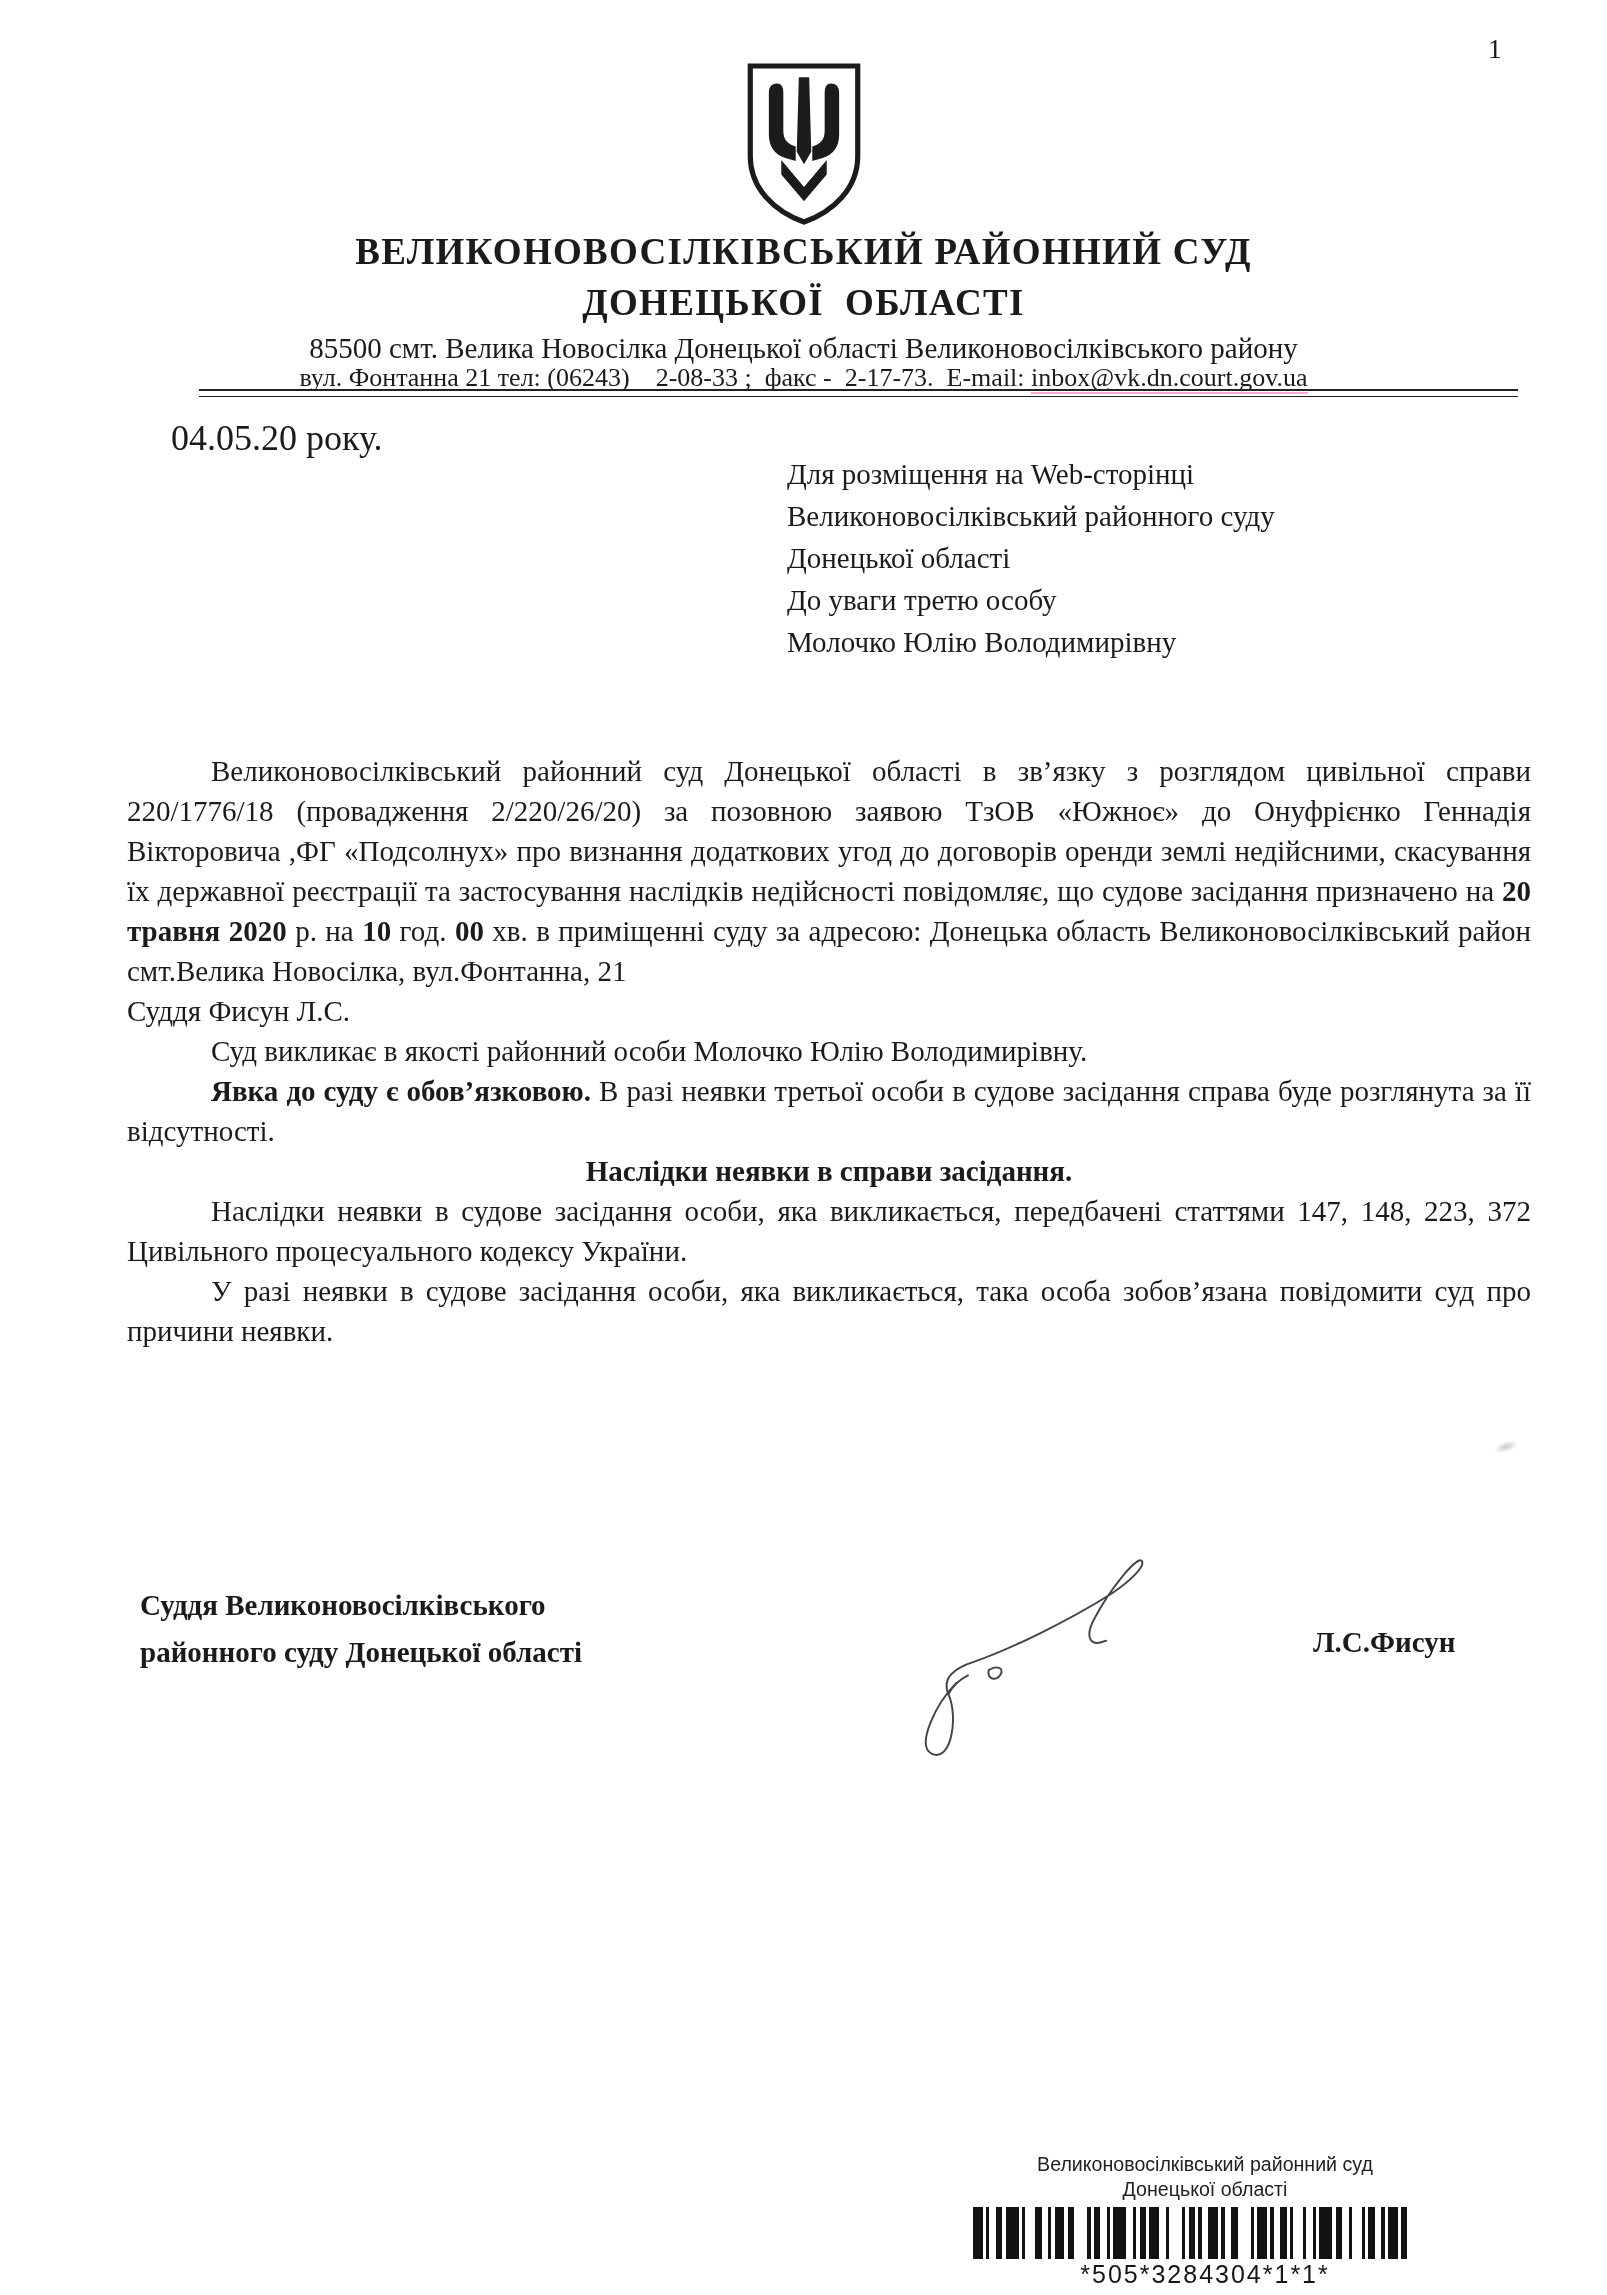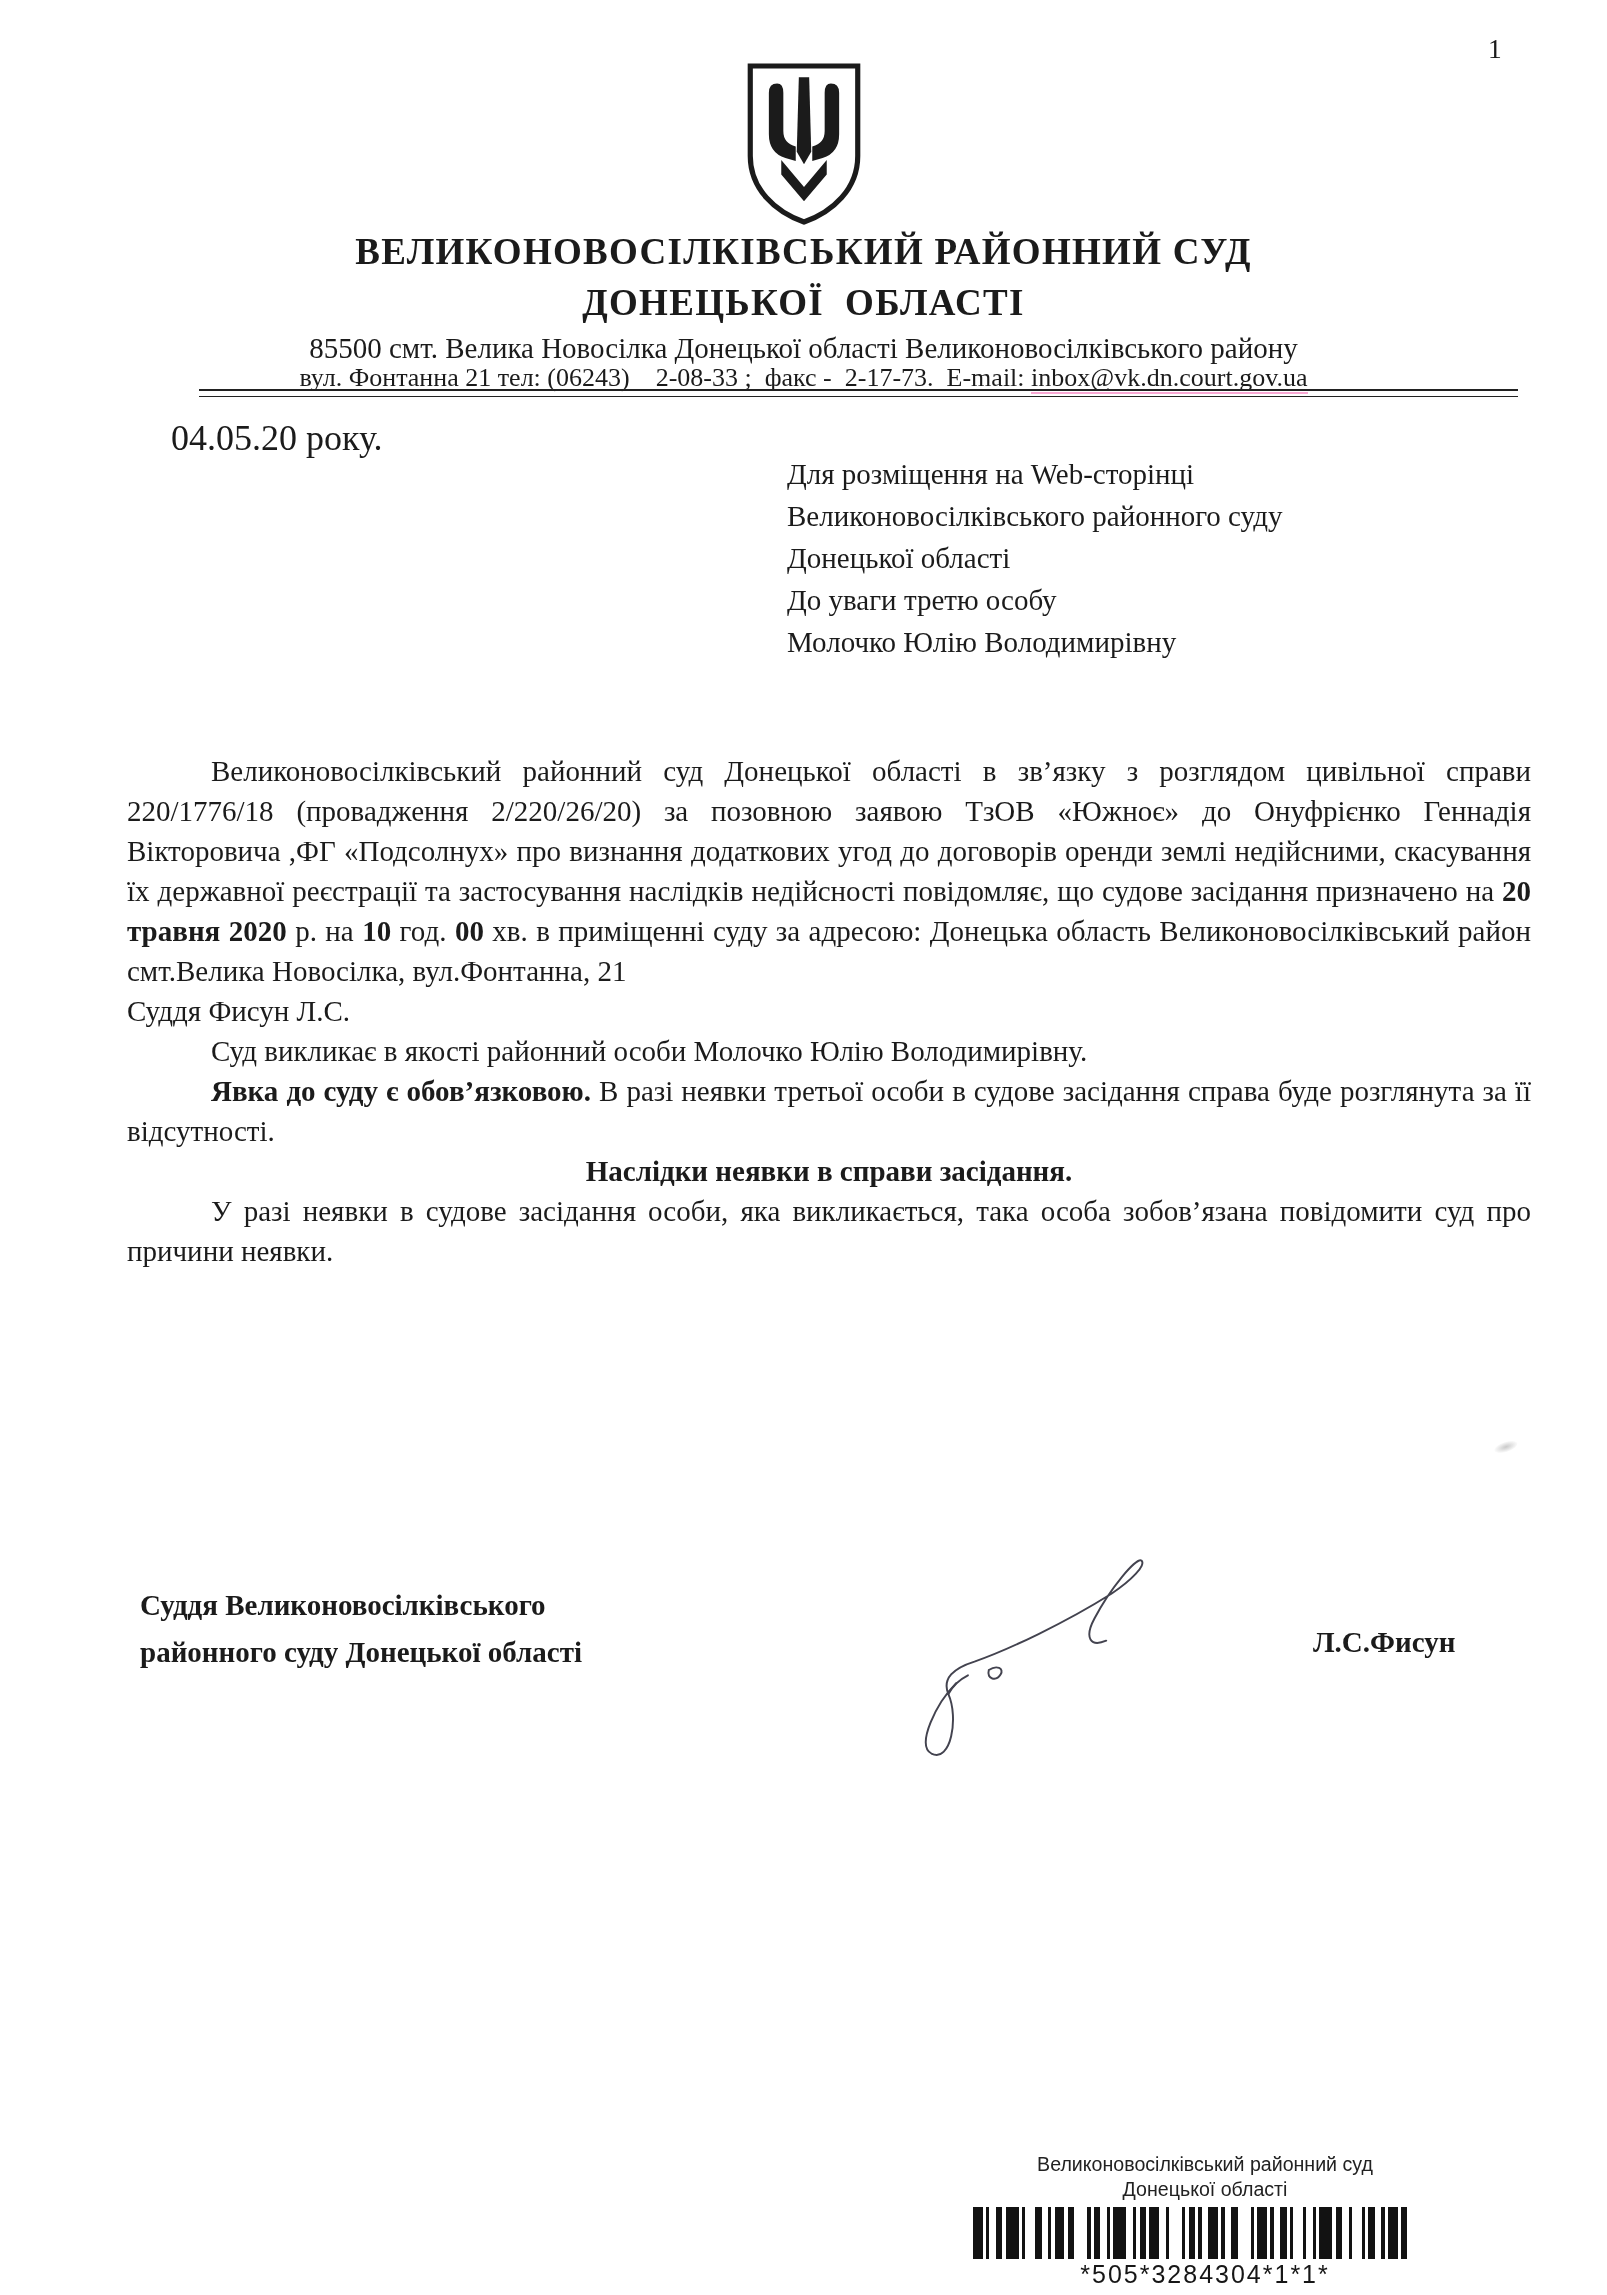--- a/index.html
+++ b/index.html
@@ -76,32 +76,33 @@
   <div class="abs center title2 pre">ДОНЕЦЬКОЇ  ОБЛАСТІ</div>
   <div class="abs center addr1 pre">85500 смт. Велика Новосілка Донецької області Великоновосілківського району</div>
   <div class="abs center addr2"><span class="pre">вул. Фонтанна 21 тел: (06243)    2-08-33 ;  факс -  2-17-73.  E-mail: </span><span class="email">inbox@vk.dn.court.gov.ua</span></div>
 
   <div class="abs rule"></div>
 
   <div class="abs date-line">04.05.20 року.</div>
 
   <div class="abs recipient">
     <div>Для розміщення на Web-сторінці</div>
-    <div>Великоновосілківського районного суду</div>
+    <div>Великоновосілківський районного суду</div>
     <div>Донецької області</div>
     <div class="b">До уваги третю особу</div>
     <div class="b">Молочко Юлію Володимирівну</div>
   </div>
 
   <div class="abs body-block">
     <p class="indent"><span>Великоновосілківський районний суд Донецької області в зв’язку з розглядом цивільної справи 220/1776/18 (провадження 2/220/26/20) за позовною заявою ТзОВ «Южноє» до Онуфрієнко Геннадія Вікторовича ,ФГ «Подсолнух»  про визнання додаткових угод до договорів оренди землі недійсними, скасування їх державної реєстрації та застосування наслідків недійсності повідомляє, що судове засідання призначено на </span><span class="bold">20 травня 2020</span><span>  р. на </span><span class="bold">10</span><span> год. </span><span class="bold">00</span><span> хв.  в приміщенні суду за адресою: Донецька область Великоновосілківський район смт.Велика Новосілка, вул.Фонтанна, 21</span></p>
     <p>Суддя Фисун Л.С.</p>
     <p class="indent">Суд викликає в якості районний особи Молочко Юлію Володимирівну.</p>
     <p class="indent"><span class="bold">Явка до суду є обов’язковою.</span><span> В разі неявки третьої особи  в судове засідання справа буде розглянута за її відсутності.</span></p>
     <p class="heading">Наслідки неявки в справи засідання.</p>
+    <p class="indent">Наслідки неявки в судове засідання особи, яка викликається, передбачені статтями 147, 148, 223, 372 Цивільного процесуального кодексу України.</p>
     <p class="indent">У разі неявки в судове засідання особи, яка викликається, така особа зобов’язана повідомити суд про причини неявки.</p>
   </div>
 
   <div class="abs sig-title">
     <div>Суддя Великоновосілківського</div>
     <div>районного суду Донецької області</div>
   </div>
 
   <div class="abs sig-svg">
     <svg width="313" height="216" viewBox="0 0 480 330">

